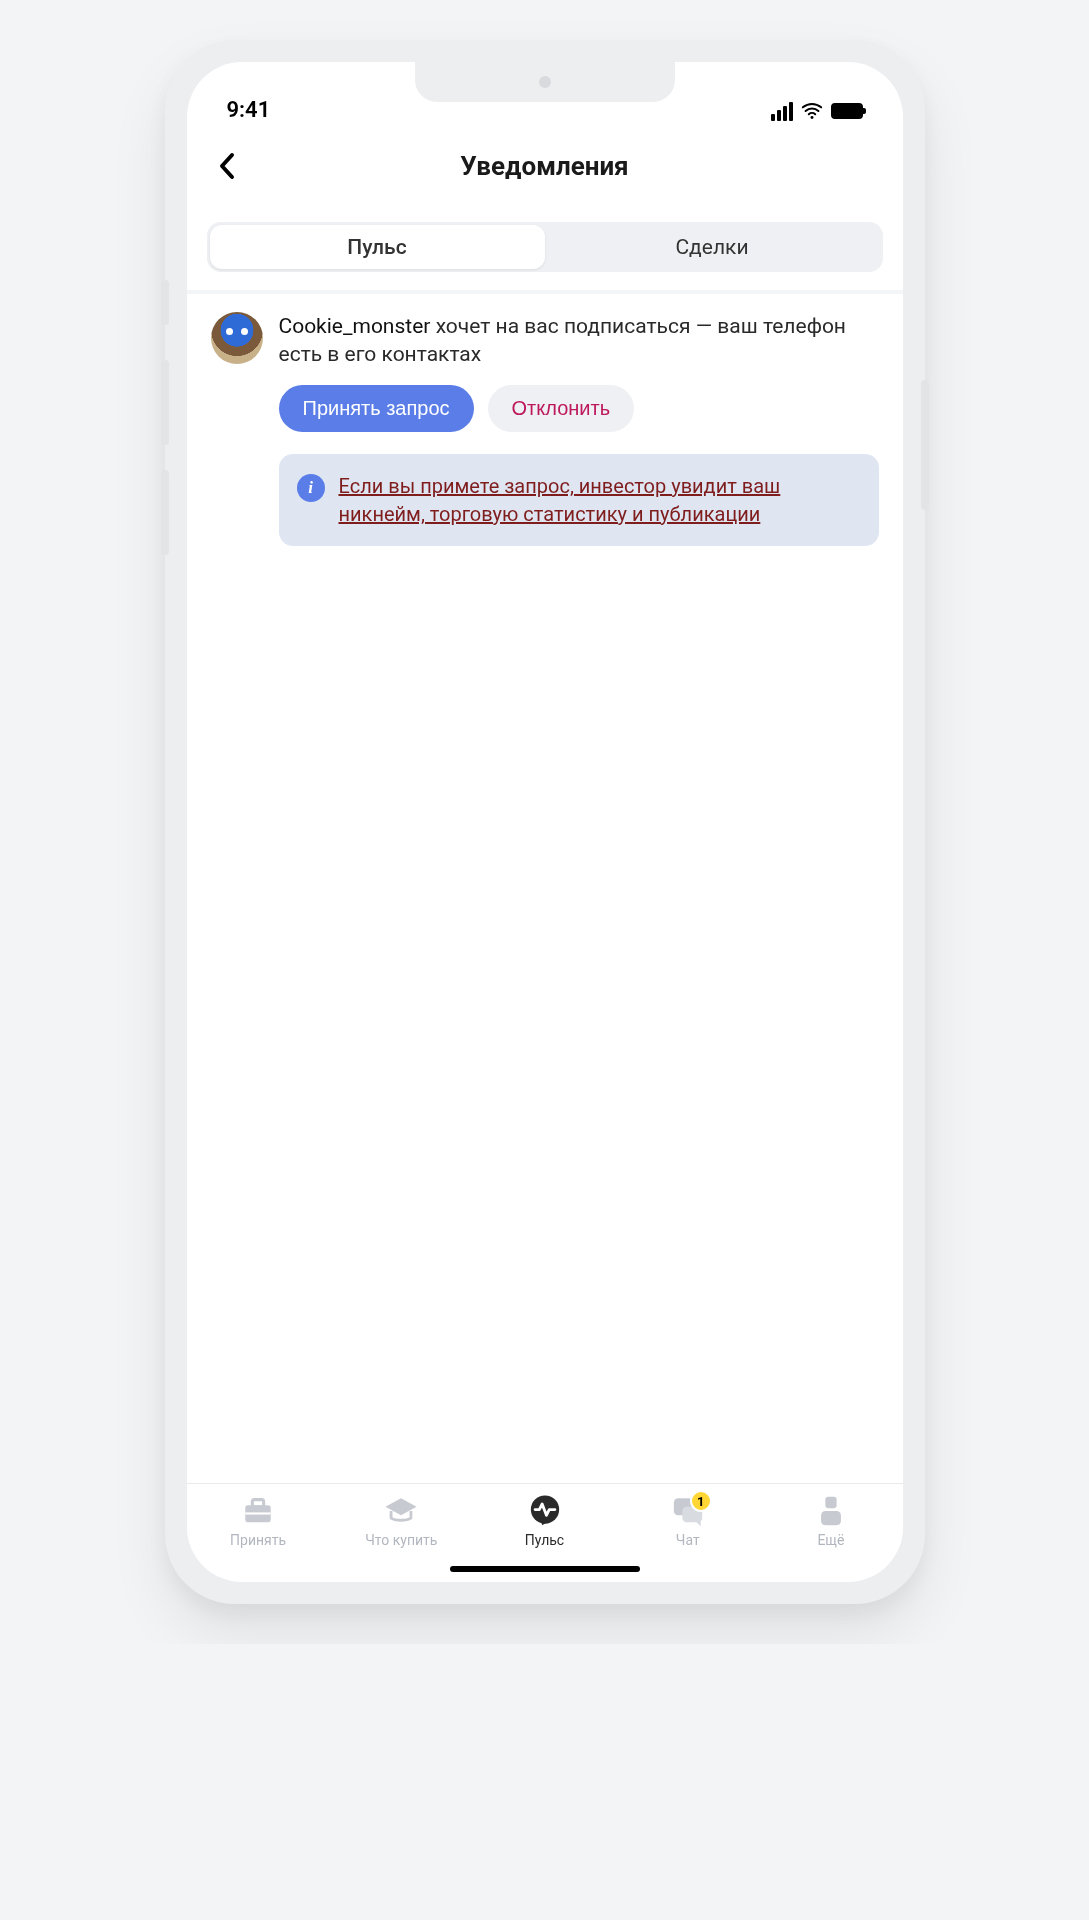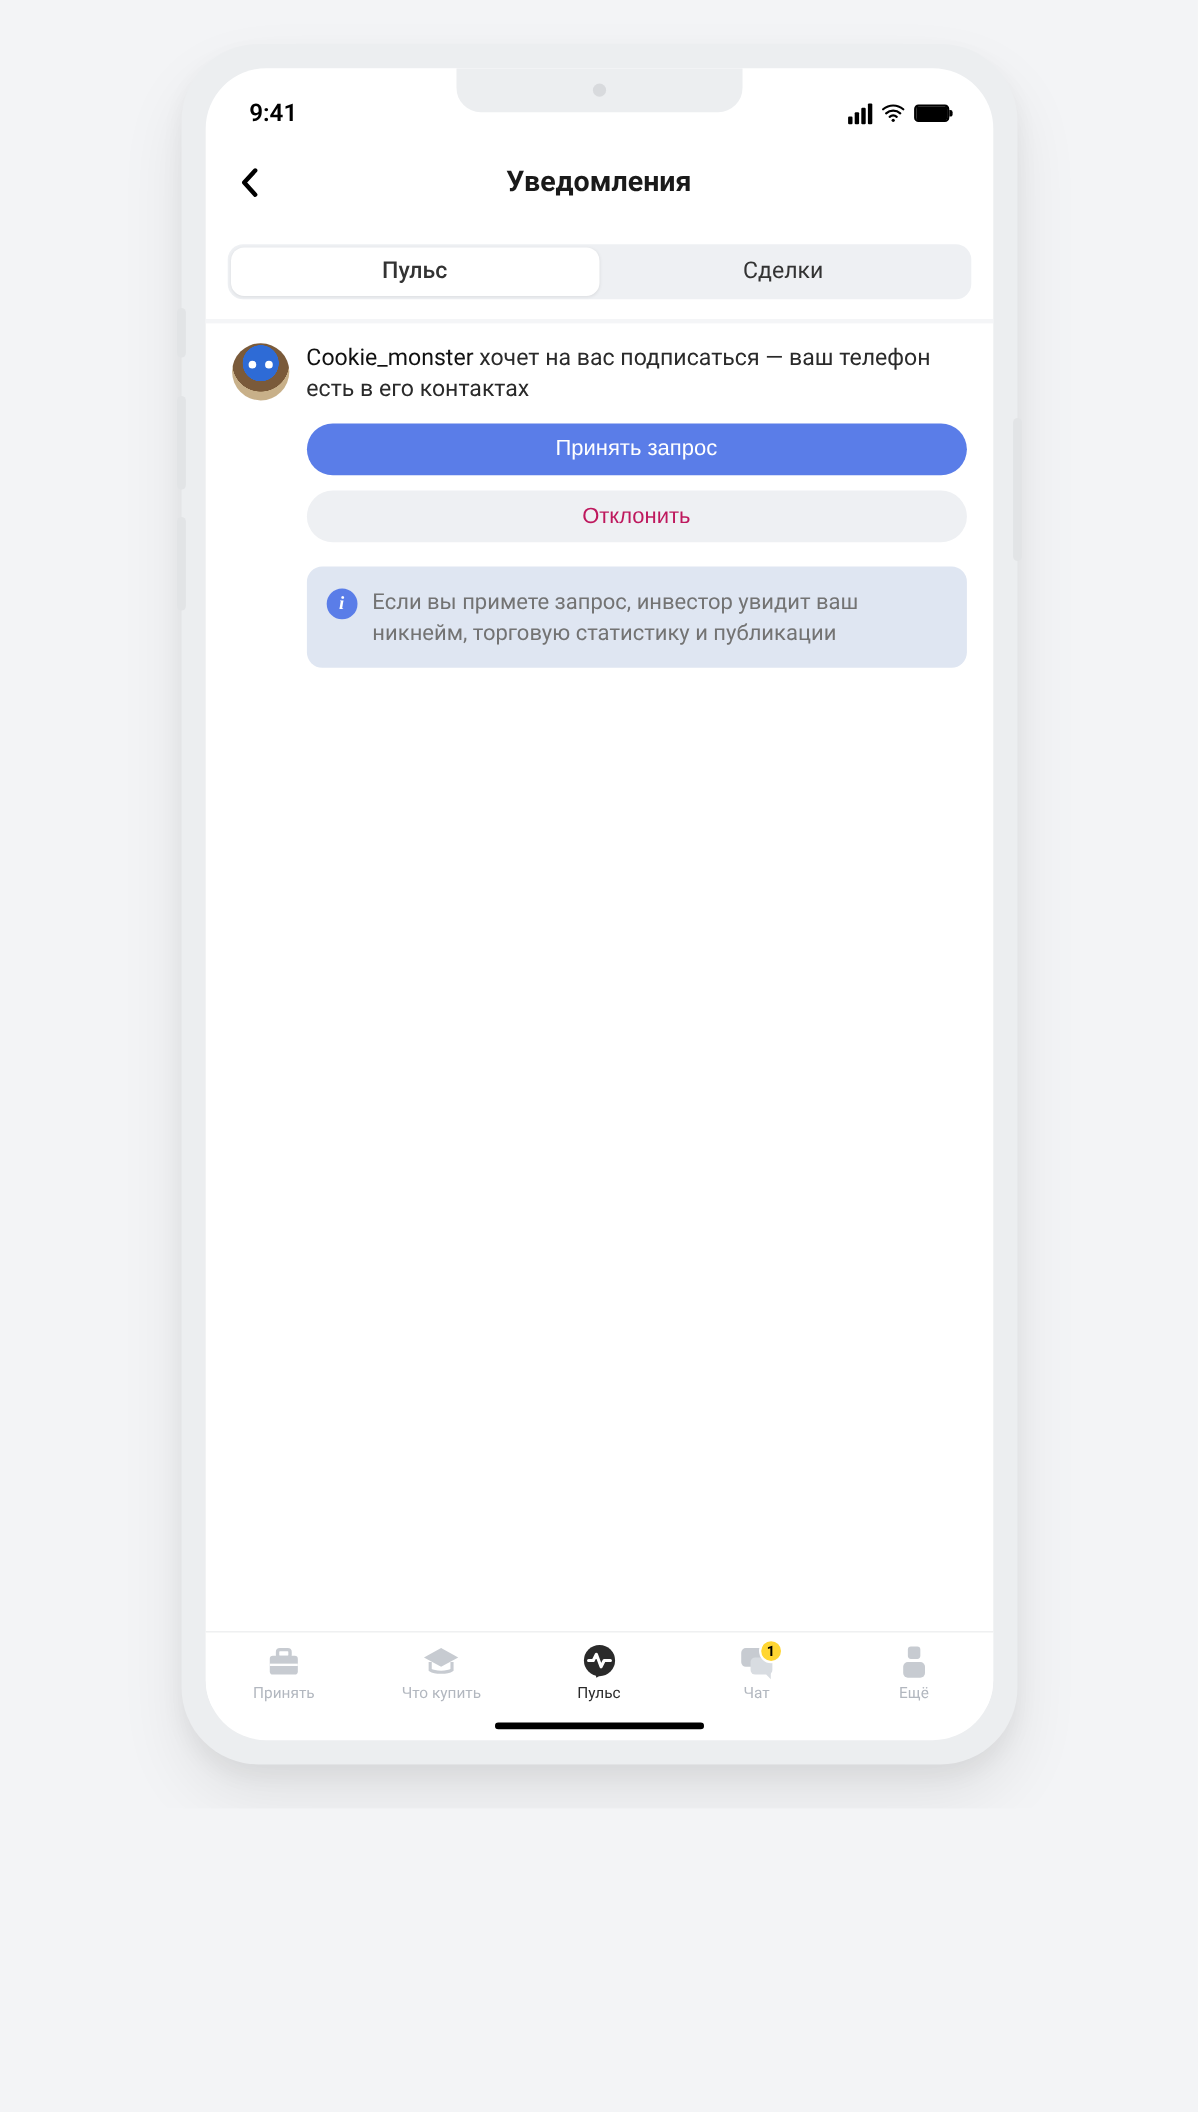--- a/index.html
+++ b/index.html
@@ -35,21 +35,21 @@
   .notch {
     position:absolute; top:0; left:50%; transform:translateX(-50%);
     width: 260px; height: 40px; background:#eceef0;
     border-bottom-left-radius: 22px; border-bottom-right-radius: 22px;
     z-index:5; display:flex; align-items:center; justify-content:center;
   }
   .notch::before{ content:""; width:12px; height:12px; border-radius:50%; background:#d8dadd; }
   
   .status-bar {
     height: 60px; padding: 22px 40px 0 40px;
-    display:flex; justify-content:space-between; align-items:center;
+    display:flex; justify-content:space-between; align-items:flex-end;
     font-weight:600; font-size:22px;
   }
   .status-icons { display:flex; gap:8px; align-items:center; }
   .signal { display:flex; gap:2px; align-items:flex-end; }
   .signal span { width:4px; background:#000; border-radius:1px; }
   .signal span:nth-child(1){height:7px;} .signal span:nth-child(2){height:11px;}
   .signal span:nth-child(3){height:15px;} .signal span:nth-child(4){height:19px;}
   .wifi { width:22px; height:22px; }
   .battery { width:32px; height:16px; border:2px solid #000; border-radius:4px; position:relative; }
   .battery::after{ content:""; position:absolute; right:-5px; top:3px; width:3px; height:6px; background:#000; border-radius:0 2px 2px 0;}
@@ -78,35 +78,35 @@
     position:relative;
   }
   .avatar::before, .avatar::after{
     content:""; position:absolute; width:7px; height:7px; background:#fff; border-radius:50%; top:16px;
   }
   .avatar::before{ left:15px;} .avatar::after{ right:15px;}
   .notif-body { flex:1; }
   .notif-text { font-size:21px; line-height:1.35; color:#2a2a2a; }
   .notif-text b { font-weight:400; color:#111; }
   .notif-time { color:#9ea4ad; font-size:17px; margin-top:6px; }
-  .notif-actions { display:flex; gap:14px; margin-top:16px;flex-direction:column; }
+  .notif-actions { display:flex; gap:14px; margin-top:16px; }
   .btn { border:none; padding:12px 24px; border-radius:24px; font-size:20px; font-weight:500; cursor:pointer; }
   .btn-primary { background:#5a7de8; color:#fff; }
   .btn-secondary { background:#eef0f3; color:#be185d; }
   
   .info-box {
     margin-top:22px; background:#dfe6f2; border-radius:14px;
     padding:18px 18px; display:flex; gap:14px; align-items:flex-start;
   }
   .info-icon {
     width:28px; height:28px; border-radius:50%; background:#5a7de8;
     color:#fff; font-family: Georgia, serif; font-style:italic; font-weight:700;
     display:flex; align-items:center; justify-content:center; font-size:17px; flex-shrink:0; margin-top:2px;
   }
-  .info-text { font-size:20px; line-height:1.4; color:#737373; }
+  .info-text { font-size:20px; line-height:1.4; color:#7f1d1d;text-decoration:underline; }
   
   .content { flex:1; overflow:auto; }
   
   .tab-bar {
     border-top:1px solid #e8eaec; background:#fff;
     display:flex; justify-content:space-around; padding:10px 0 4px 0;
   }
   .tab { flex:1; display:flex; flex-direction:column; align-items:center; gap:4px; font-size:14px; color:#b2b7bf; cursor:pointer; position:relative;}
   .tab.active { color:#2a2a2a; }
   .tab svg { width:34px; height:34px; }

